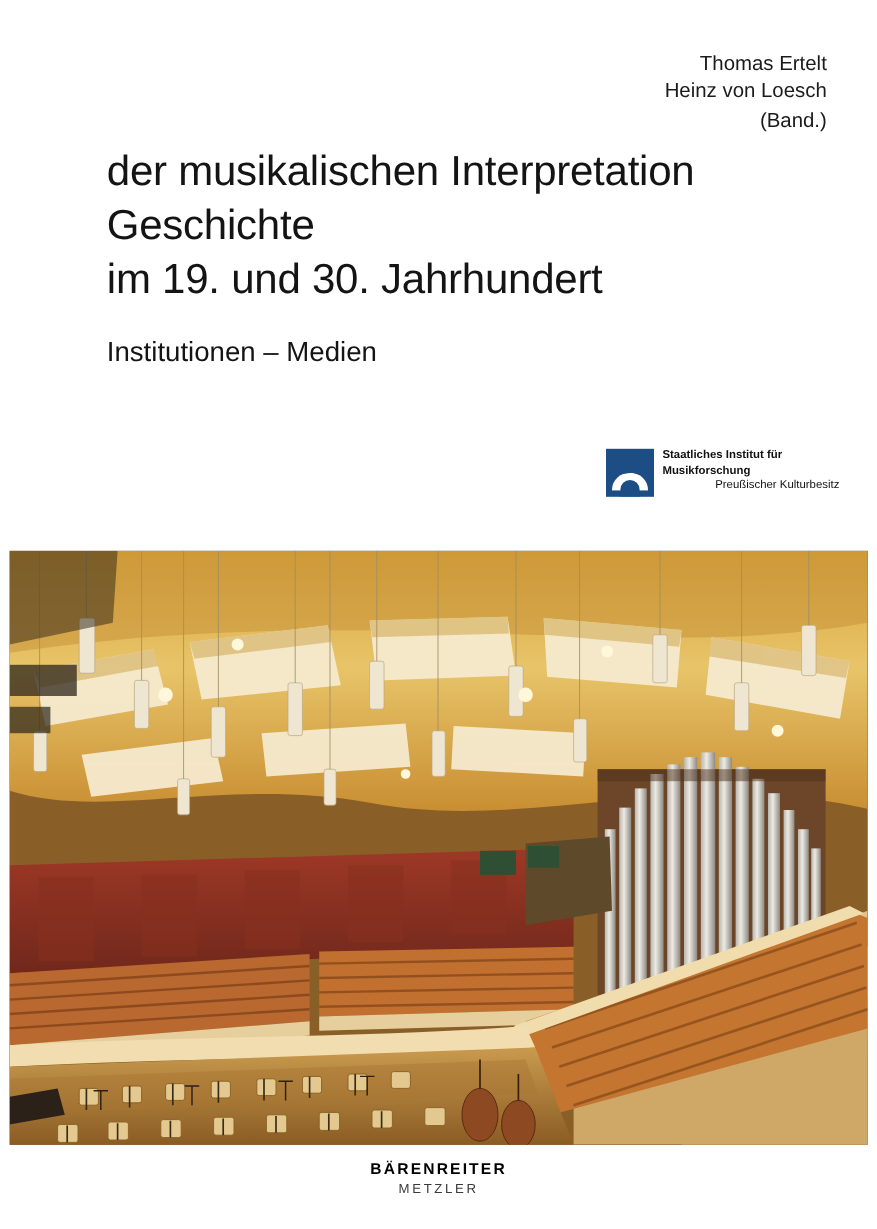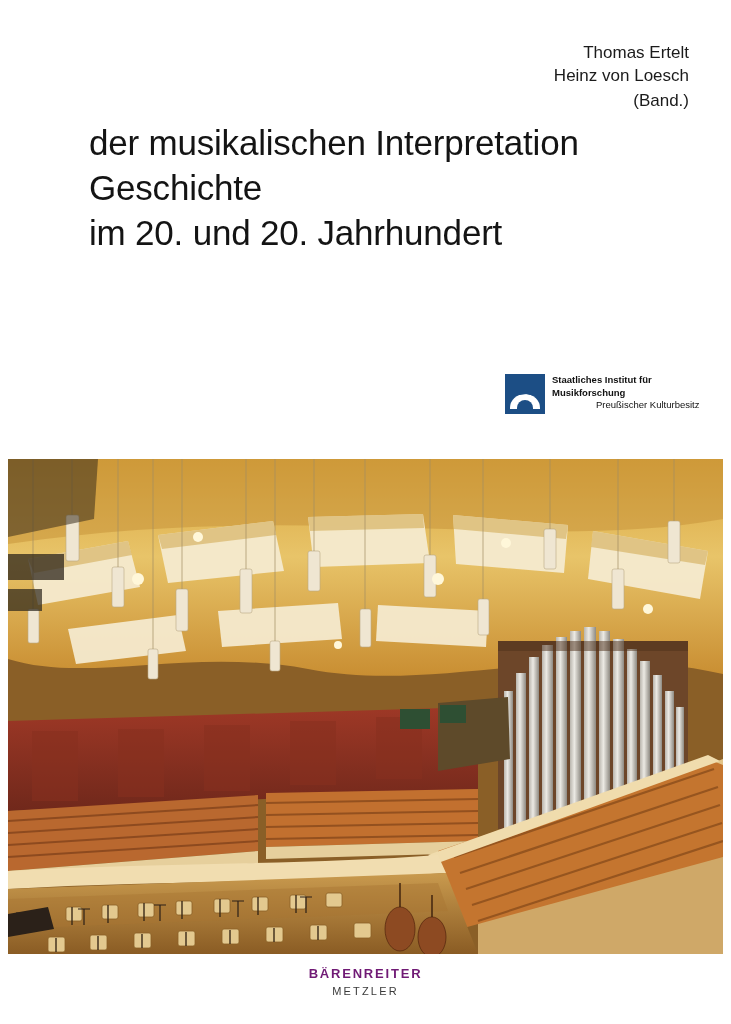--- a/index.html
+++ b/index.html
@@ -128,21 +128,21 @@
   .publisher {
     position: absolute;
     left: 0;
     right: 0;
     top: 966px;
     text-align: center;
   }
   .pub-main {
     font-size: 13px;
     letter-spacing: 1.8px;
-    color: #701a75;
+    color: #000000;
     font-weight: 700;
   }
   .pub-sub {
     margin-top: 4px;
     font-size: 11px;
     letter-spacing: 2.2px;
     color: #3a3a3a;
     font-weight: 400;
   }
 </style>
@@ -153,24 +153,25 @@
 
   <div class="editors">
     <div>Thomas Ertelt</div>
     <div>Heinz von Loesch</div>
     <div class="hrsg">(Band.)</div>
   </div>
 
   <div class="title-block">
     <div class="title-line">der musikalischen Interpretation</div>
     <div class="title-line">Geschichte</div>
-    <div class="title-line">im 20. und 20. Jahrhundert</div>
+    <div class="title-line">im 19. und 30. Jahrhundert</div>
   </div>
 
   <div class="subtitle-block">
+    <div class="subtitle-line">Institutionen – Medien</div>
   </div>
 
   <div class="institute">
     <div class="inst-mark"></div>
     <div class="inst-text">
       <div class="l1">Staatliches Institut für</div>
       <div class="l2">Musikforschung</div>
       <div class="l3">Preußischer Kulturbesitz</div>
     </div>
   </div>

